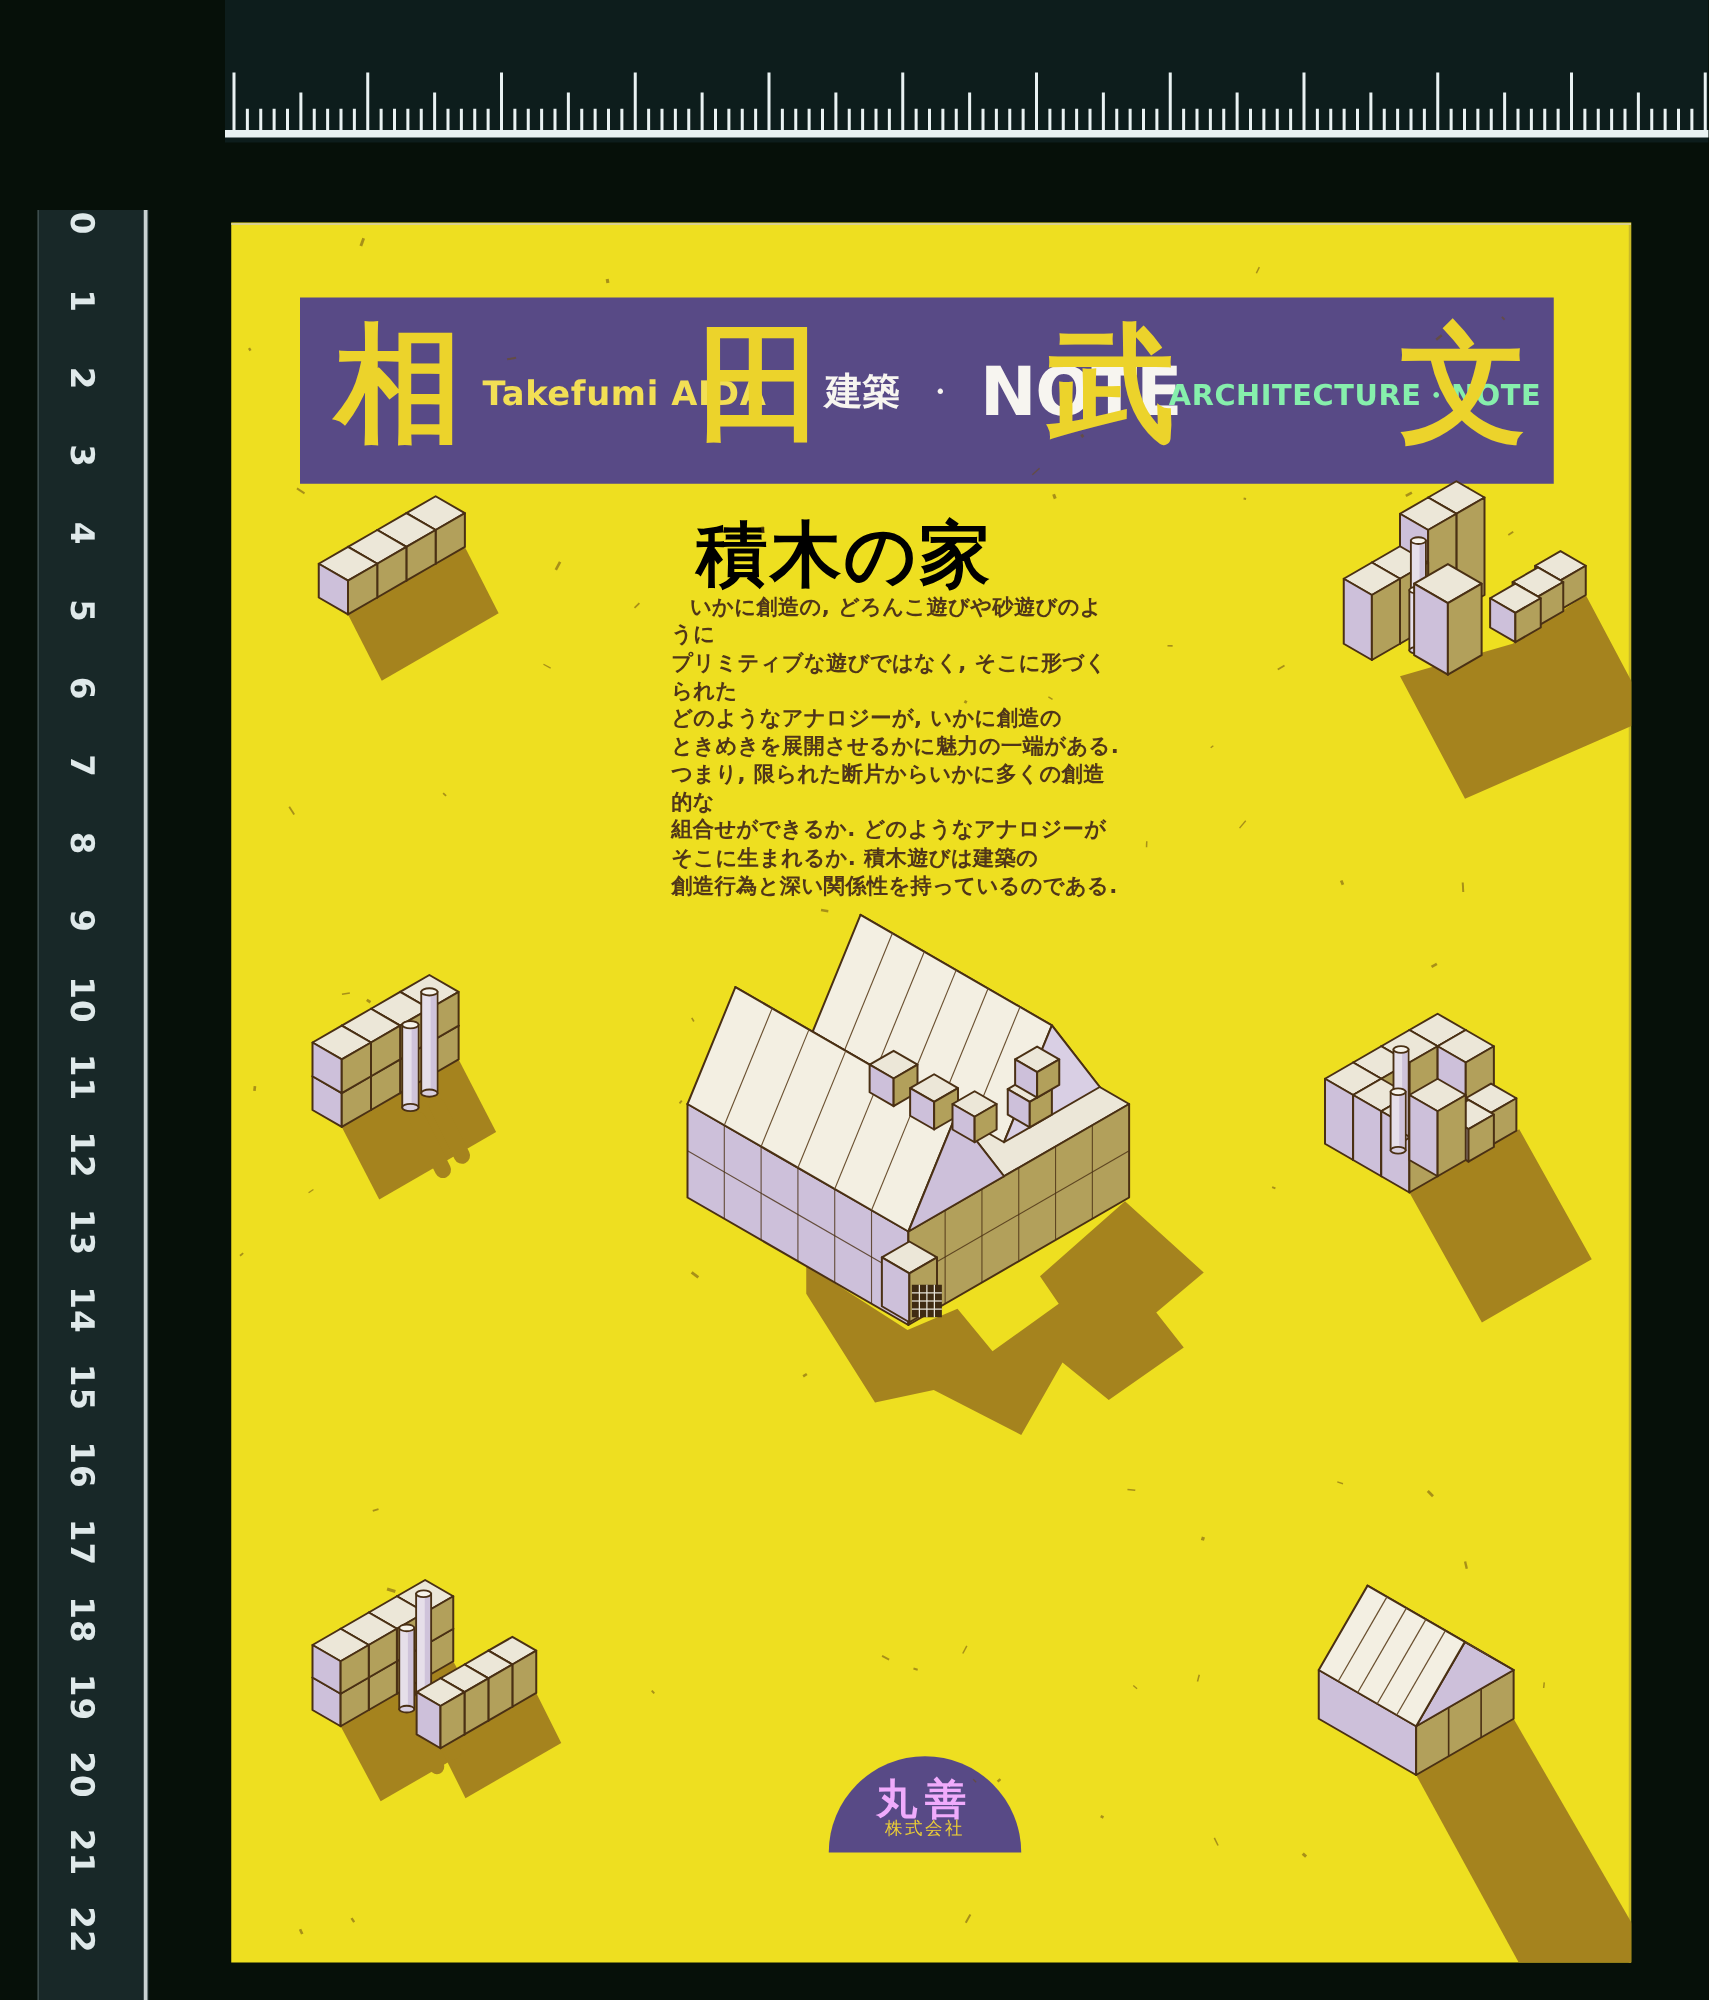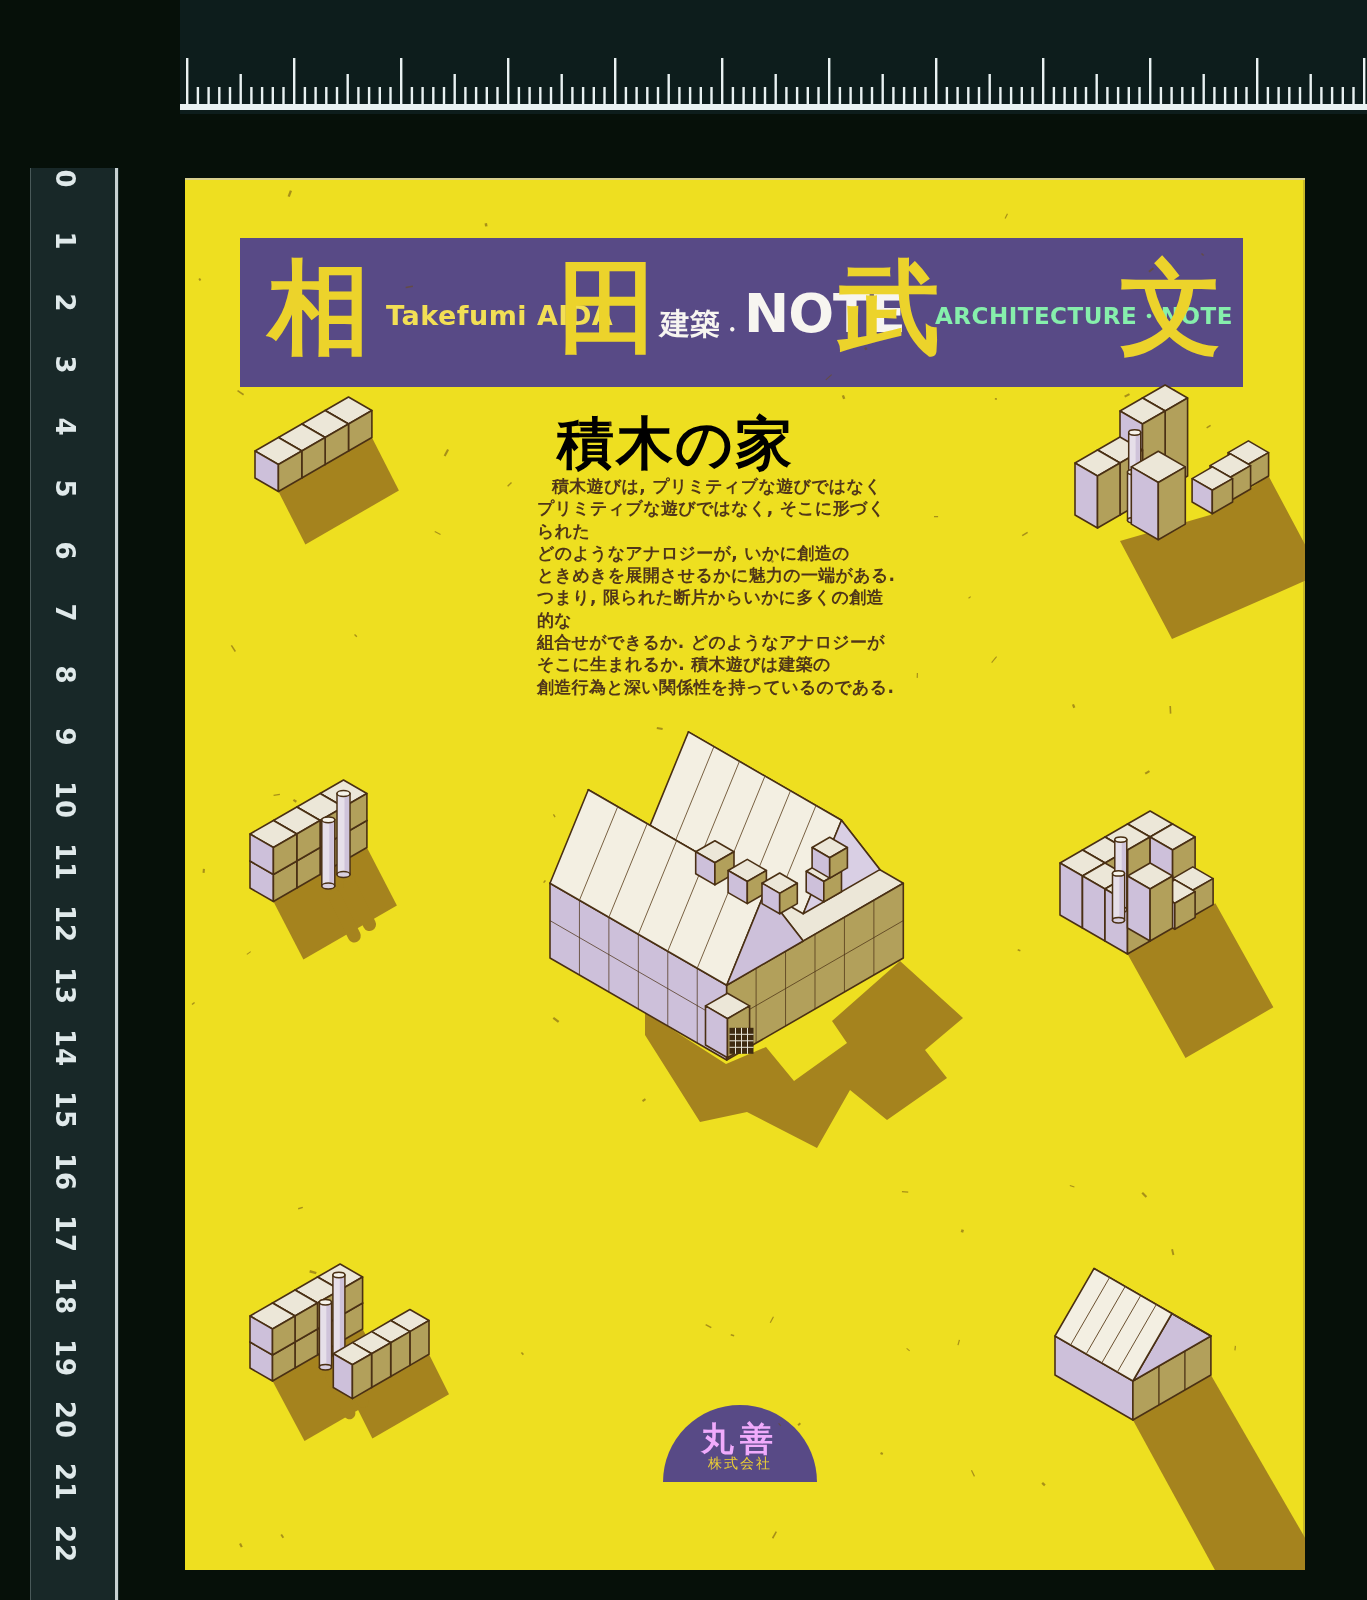--- a/index.html
+++ b/index.html
@@ -13,21 +13,21 @@
        font-size:26px;font-weight:bold;transform:rotate(90deg);letter-spacing:1px;
        font-family:"DejaVu Sans",sans-serif;}
   .lr-edge{position:absolute;right:1px;top:0;width:3px;height:100%;background:rgba(245,252,252,.8);}
   
   .cover{position:absolute;left:185px;top:178px;width:1120px;height:1392px;background:#eedf20;
          overflow:hidden;box-shadow:inset 0 2px 0 #d9d08f, inset -2px 0 0 #c8b928;}
   .banner{position:absolute;left:55px;top:60px;width:1003px;height:149px;background:#584a86;}
   .kanji{position:absolute;top:18px;font-family:"DejaVu Serif",serif;font-weight:bold;
          font-size:102px;line-height:1;color:#ecd32b;}
   .romaji{position:absolute;top:62px;font-size:27px;font-weight:bold;color:#f2df55;letter-spacing:.5px;}
-  .series-jp{position:absolute;top:44px;display:flex;align-items:flex-end;color:#f7f5f0;}
+  .series-jp{position:absolute;top:44px;display:flex;align-items:center;color:#f7f5f0;gap:20px;}
   .series-jp .jp-small{font-size:30px;font-weight:bold;}
   .series-jp .jp-dot{font-size:22px;font-weight:bold;margin:0 1px;}
   .series-jp .jp-note{font-size:54px;font-weight:bold;letter-spacing:-1px;}
   .series-en{position:absolute;top:63px;font-size:23px;font-weight:bold;color:#86efac;letter-spacing:.5px;}
   .head-title{position:absolute;left:372px;top:228px;font-size:57px;font-weight:900;
        color:#000000;letter-spacing:2px;font-family:"DejaVu Sans",sans-serif;}
   .body-text{position:absolute;left:352px;top:297px;width:360px;color:#503619;
        font-size:17px;line-height:22.3px;font-weight:600;letter-spacing:.3px;}
   .body-text .line.first{text-indent:15px;}
   .publisher{position:absolute;left:478px;top:1227px;width:154px;height:77px;background:#584a86;
@@ -200,21 +200,21 @@
         <span class="jp-note">NOTE</span>
       </span>
       <span class="kanji" style="left:598px">武</span>
       <span class="series-en" style="left:695px">ARCHITECTURE・NOTE</span>
       <span class="kanji" style="left:880px">文</span>
     </div>
 
     <div class="head-title">積木の家</div>
 
     <div class="body-text" id="bodyText">
-        <div class="line first">積木遊びは, プリミティブな遊びではなく</div>
+        <div class="line first">いかに創造の, どろんこ遊びや砂遊びのように</div>
         <div class="line">プリミティブな遊びではなく, そこに形づくられた</div>
         <div class="line">どのようなアナロジーが, いかに創造の</div>
         <div class="line">ときめきを展開させるかに魅力の一端がある.</div>
         <div class="line">つまり, 限られた断片からいかに多くの創造的な</div>
         <div class="line">組合せができるか. どのようなアナロジーが</div>
         <div class="line">そこに生まれるか.  積木遊びは建築の</div>
         <div class="line">創造行為と深い関係性を持っているのである.</div>
       </div>
 
     <div class="publisher">

